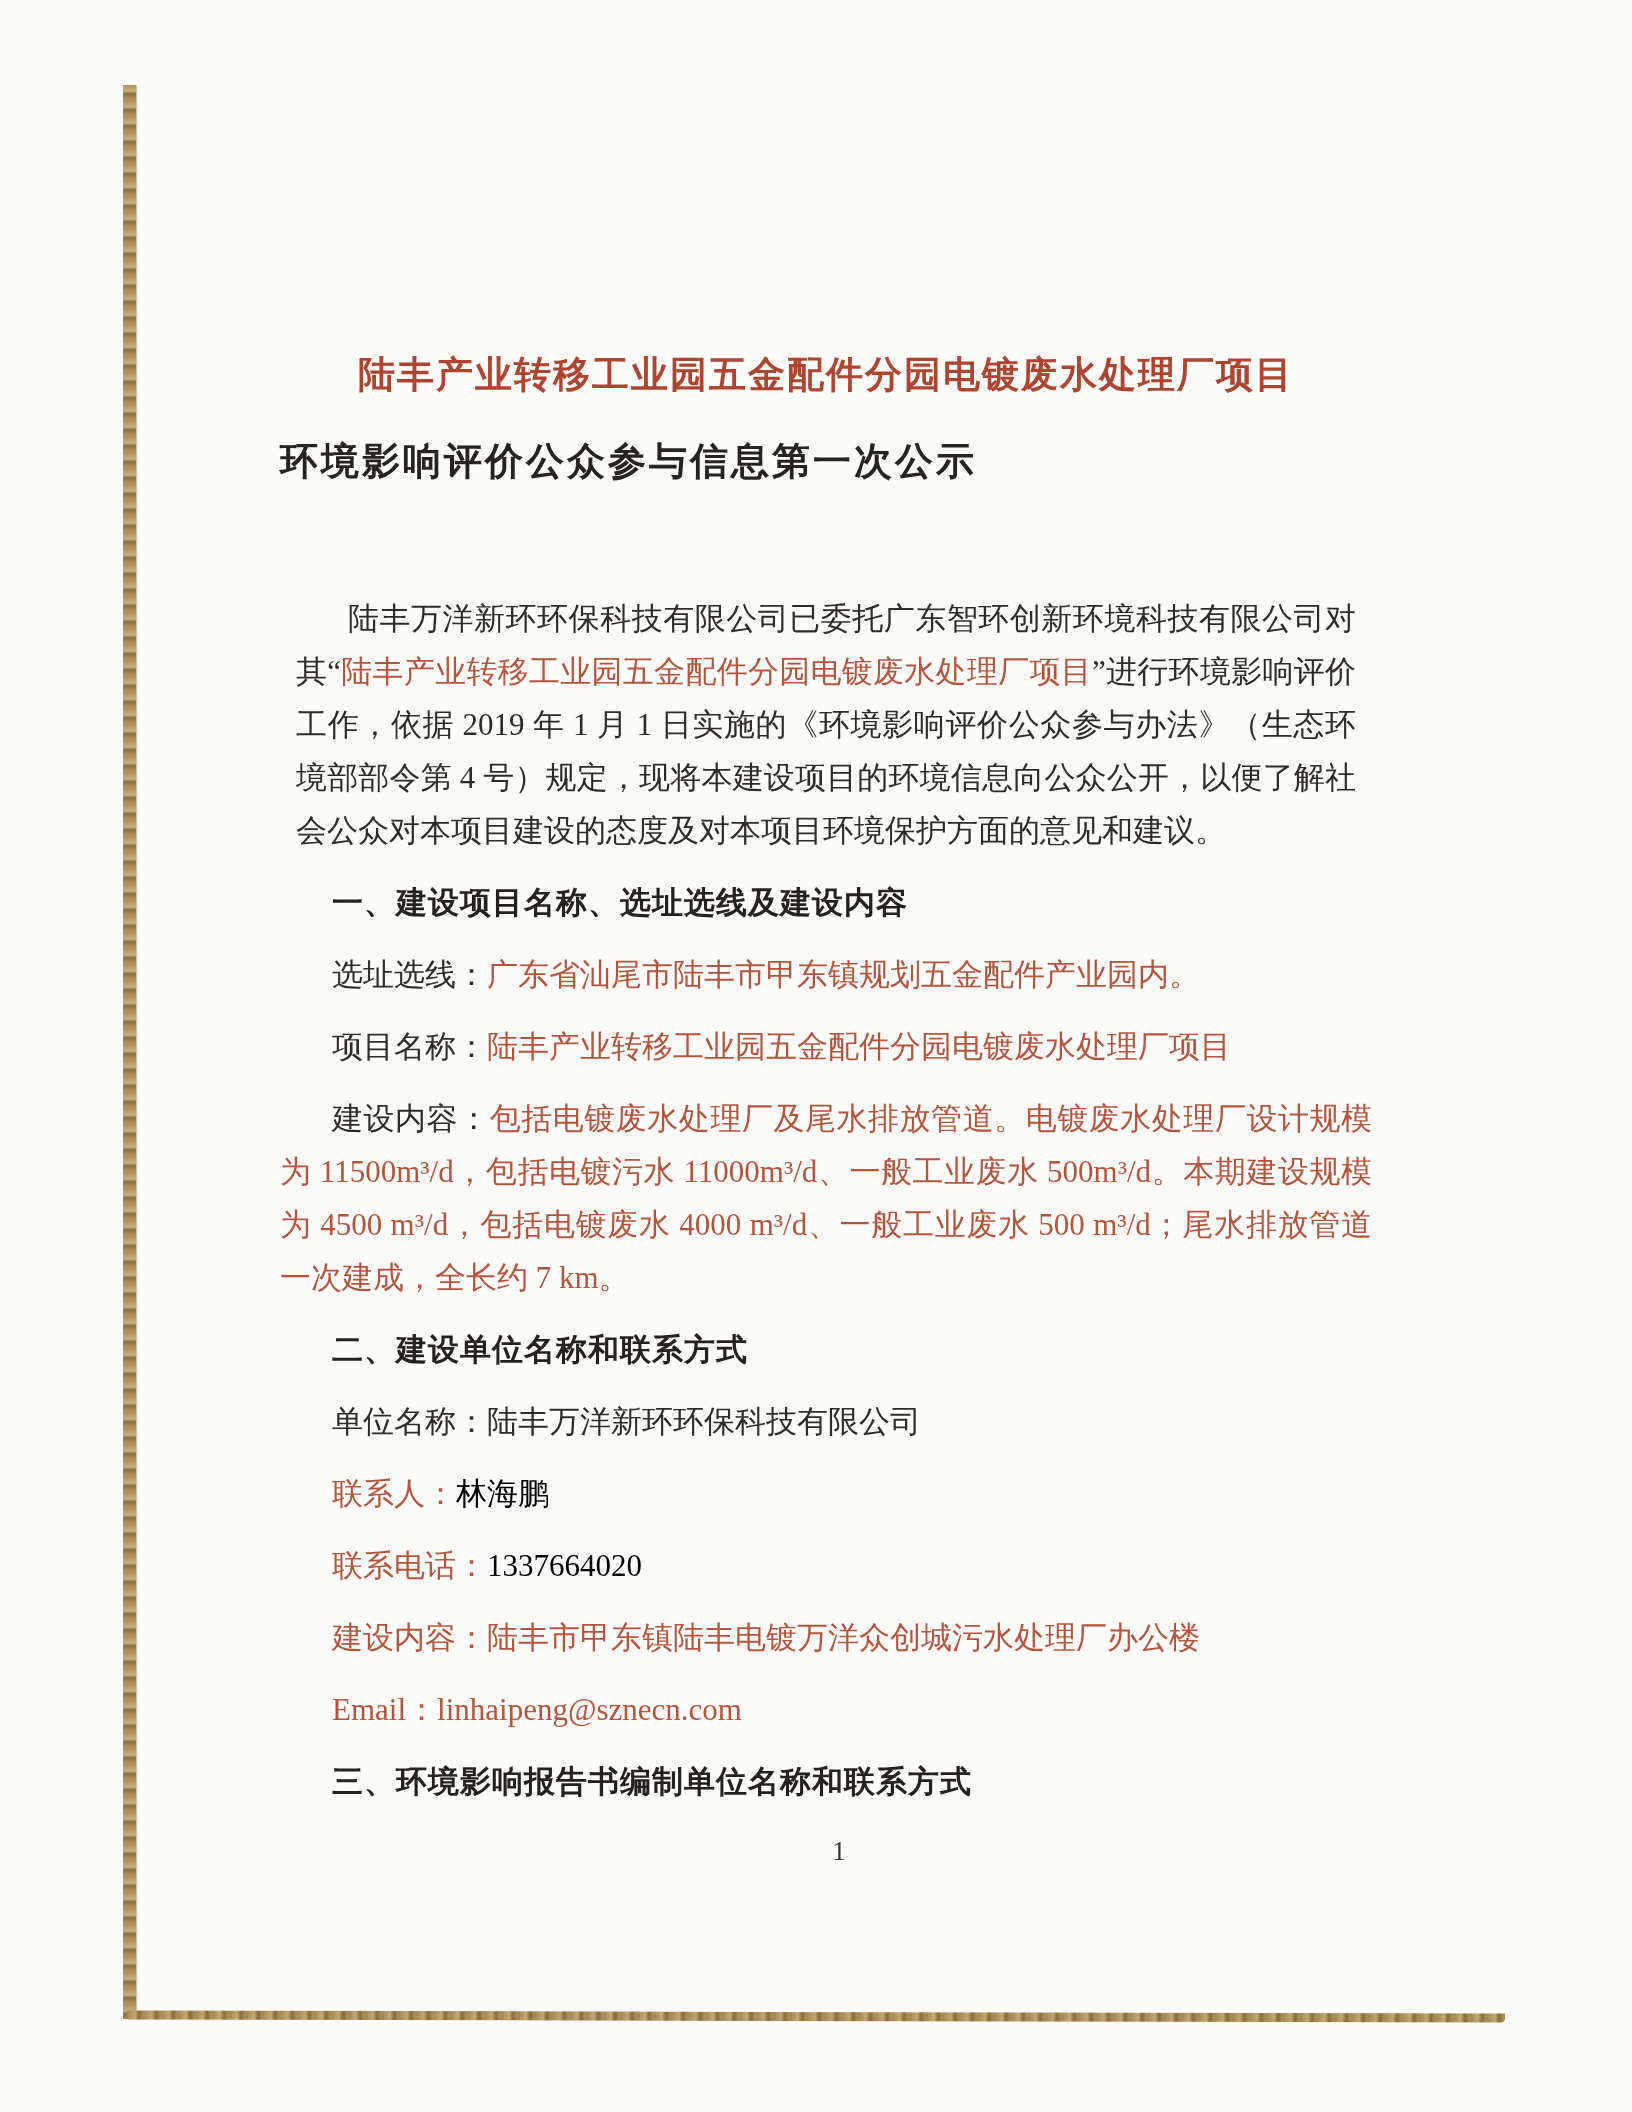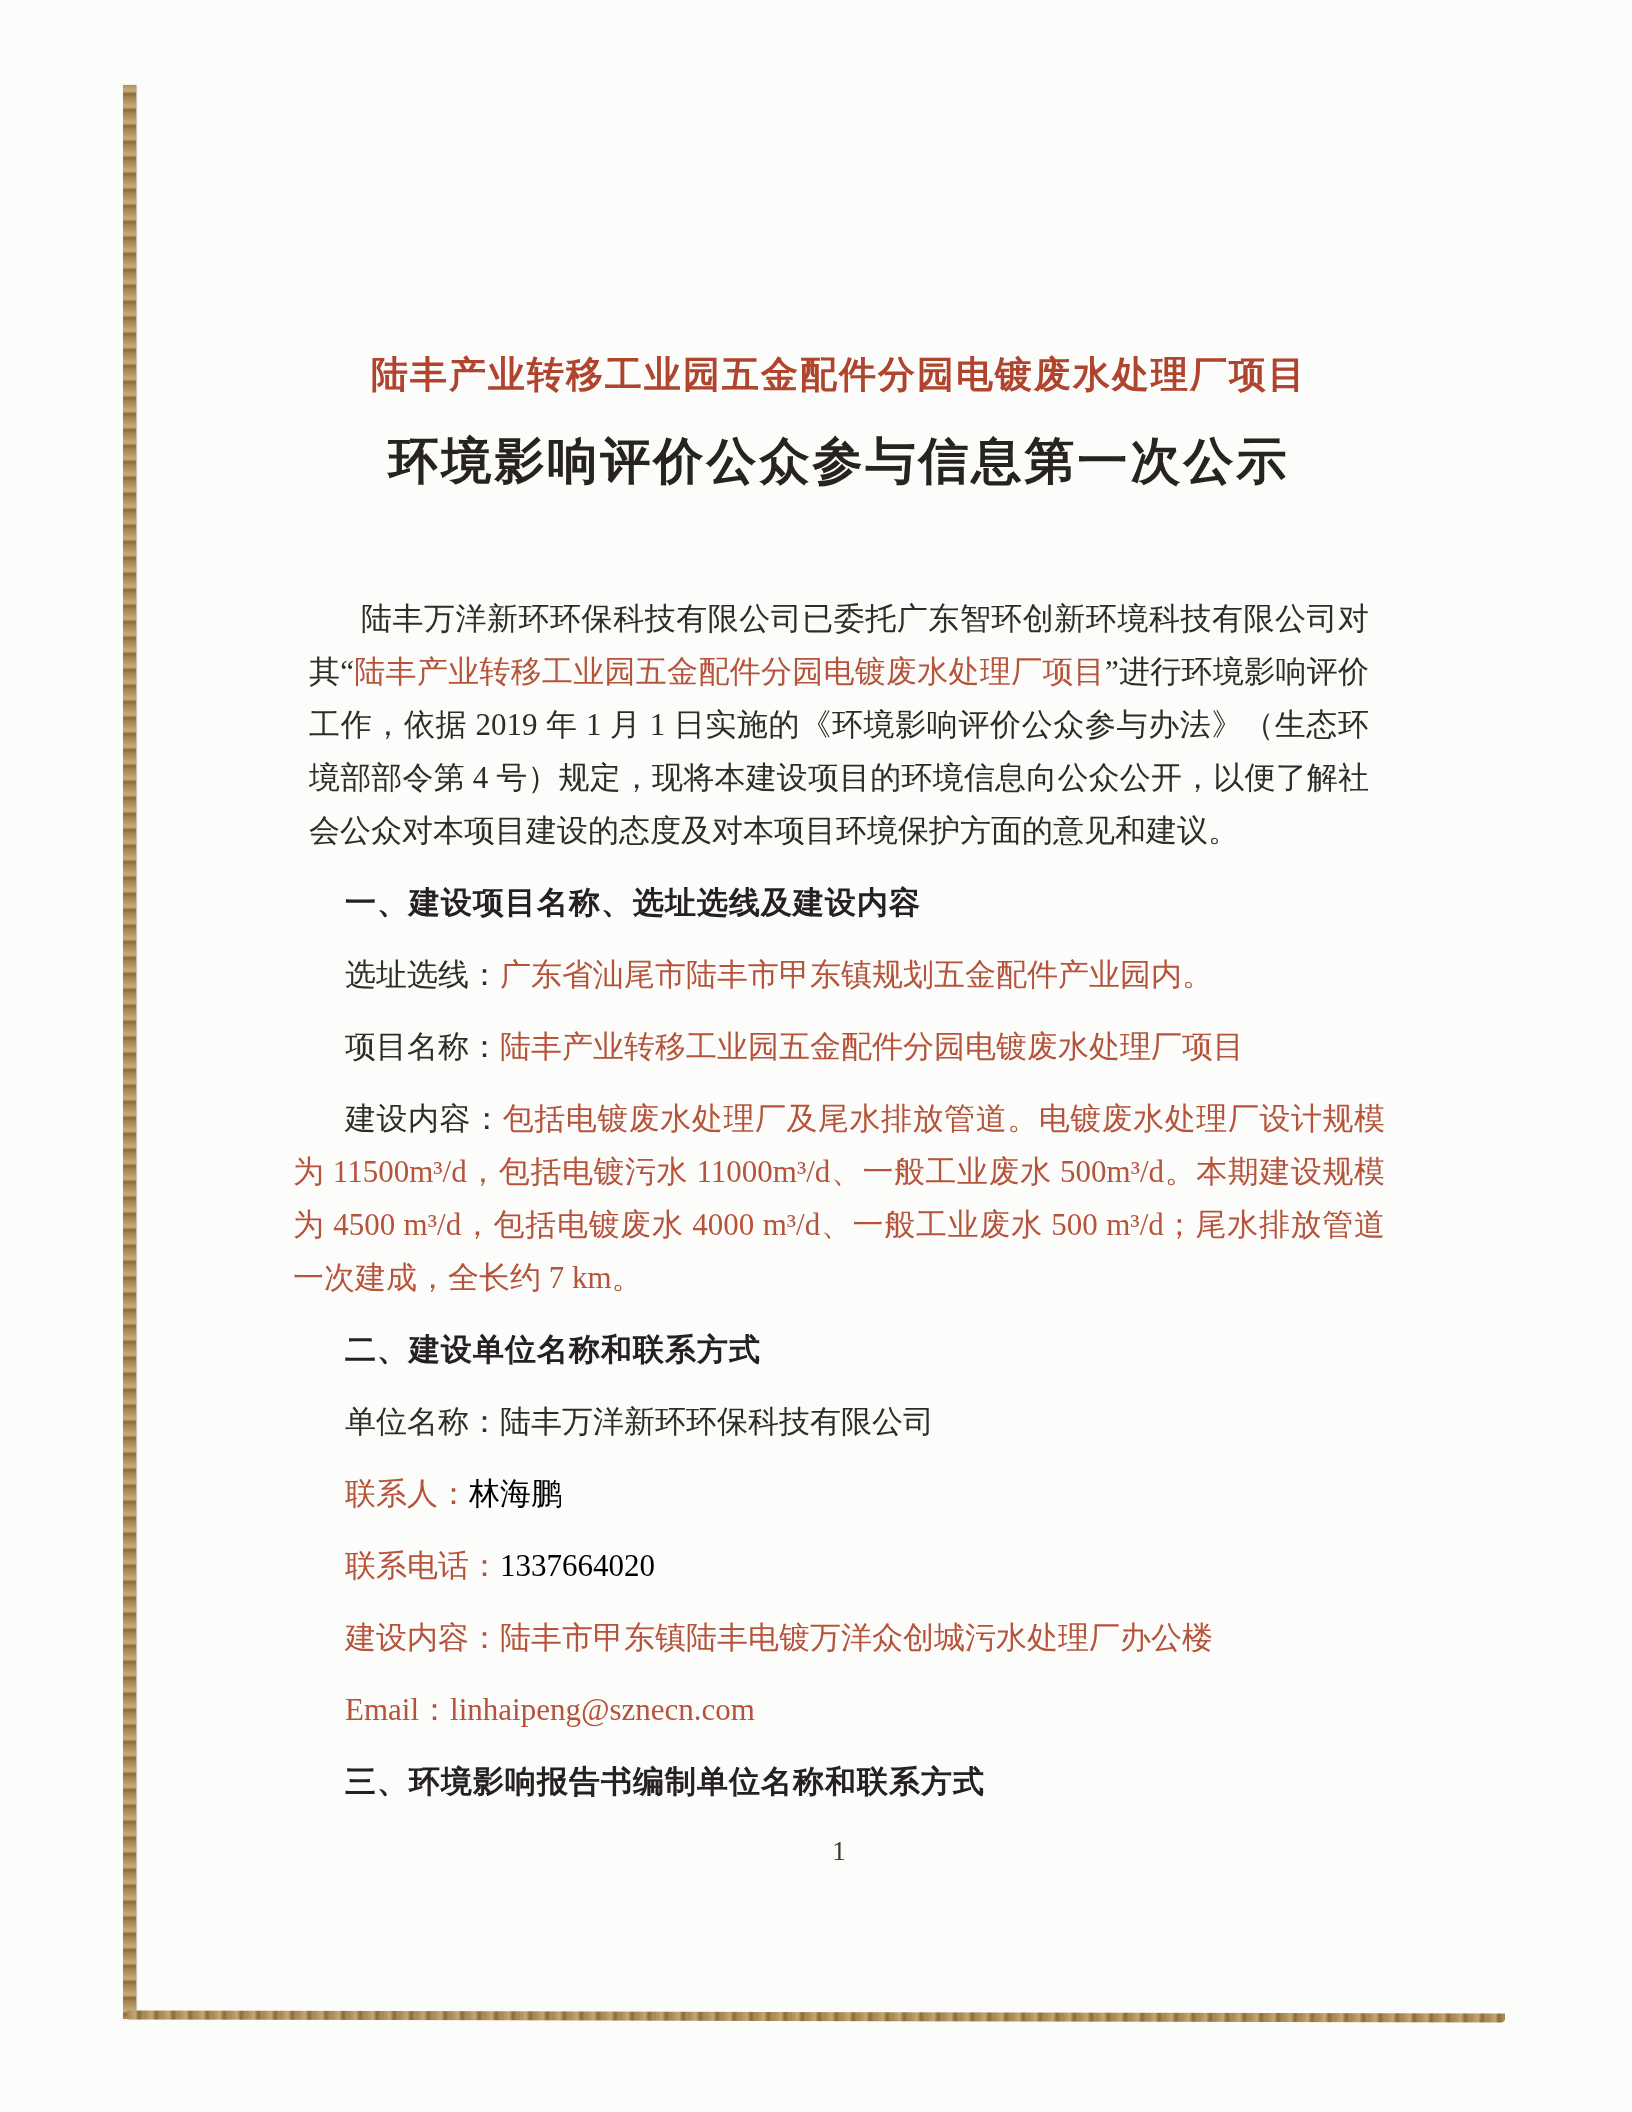--- a/index.html
+++ b/index.html
@@ -18,31 +18,31 @@
     background:repeating-linear-gradient(180deg,#b3925f 0px,#c6ac7c 6px,#8a6b3a 9px,#a8854f 12px,#b3925f 16px);
     box-shadow:1px 0 1px rgba(120,95,50,.35);
   }
   .edge-bottom{
     position:absolute;left:127px;top:2012px;width:1378px;height:9px;
     background:repeating-linear-gradient(90deg,#a8854f 0px,#c3a876 8px,#8a6b3a 12px,#b3925f 17px);
     transform:rotate(0.12deg);
     border-radius:0 0 4px 2px;
   }
   .content{
-    position:absolute;left:293px;top:0;width:1092px;
+    position:absolute;left:280px;top:0;width:1092px;
     color:#2e2b28;font-size:31px;
   }
   .title{
     margin:348px 0 0;line-height:53px;
     text-align:center;font-size:37px;font-weight:bold;
     color:#b0452f;letter-spacing:2px;
   }
   .subtitle{
     margin:34px 0 0;line-height:53px;
-    text-align:center;font-size:50px;font-weight:bold;
+    font-size:38px;font-weight:bold;
     color:#262321;letter-spacing:3px;
   }
   .intro{
     margin:104px 16px 0;line-height:53px;
     text-align:justify;text-indent:52px;
   }
   .block{
     margin:19px 0 0;line-height:53px;
     text-align:justify;text-indent:52px;font-family:Liberation Serif, serif;
   }

